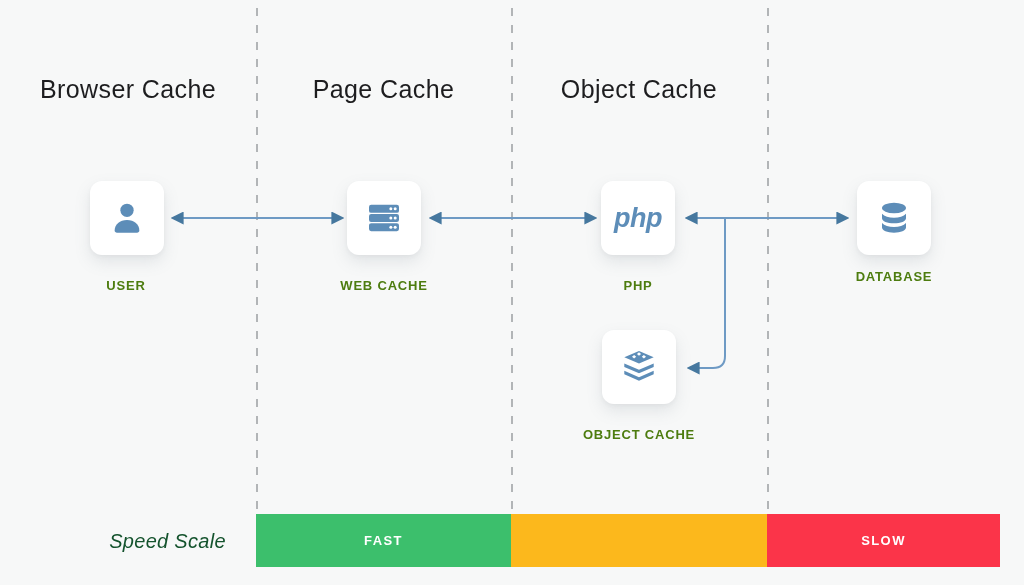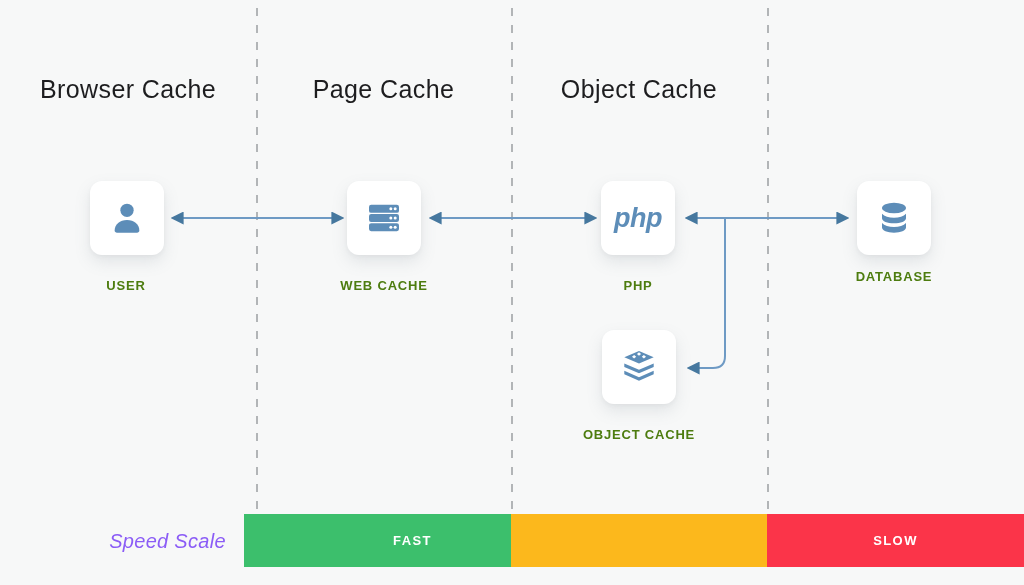--- a/index.html
+++ b/index.html
@@ -29,30 +29,30 @@
     font-size:27px;font-weight:700;font-style:italic;color:#5d8db8;
     letter-spacing:-0.5px;
   }
   .node-label{
     position:absolute;height:16px;line-height:16px;text-align:center;
     font-size:13px;font-weight:700;letter-spacing:0.8px;color:#4d7c0f;
   }
   .arrows{position:absolute;left:0;top:0;pointer-events:none;}
   .speed-label{
     position:absolute;left:105px;top:527px;width:125px;height:28px;line-height:28px;
-    text-align:center;font-size:20px;font-style:italic;color:#8b5cf6;letter-spacing:0.3px;
+    text-align:center;font-size:20px;font-style:italic;color:#14532d;letter-spacing:0.3px;
   }
   .speed-seg{
     position:absolute;top:514px;height:53px;
     display:flex;align-items:center;justify-content:center;
     color:#ffffff;font-size:13px;font-weight:700;letter-spacing:1.4px;
   }
-  .seg-fast{left:244px;width:255px;background:#3cbf6c;padding-left:41px;}
+  .seg-fast{left:256px;width:255px;background:#3cbf6c;}
   .seg-mid{left:511px;width:256px;background:#fcb81c;}
-  .seg-slow{left:767px;width:257px;background:#fb3449;}
+  .seg-slow{left:767px;width:233px;background:#fb3449;}
 </style>
 </head>
 <body>
 
 <div class="stage">
 
   <div class="dash-sep" style="left:255.5px"></div>
   <div class="dash-sep" style="left:510.5px"></div>
   <div class="dash-sep" style="left:766.5px"></div>
 

